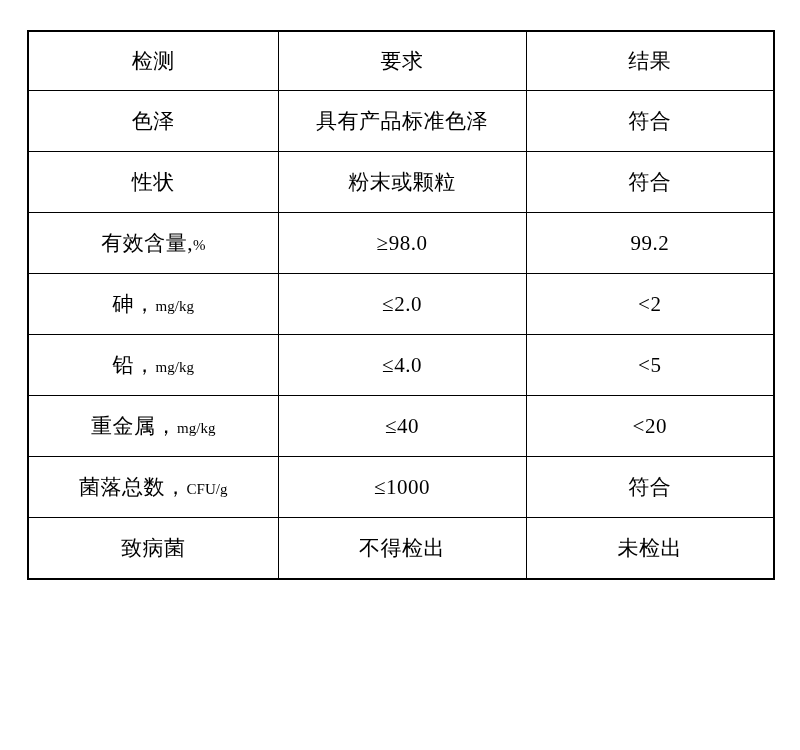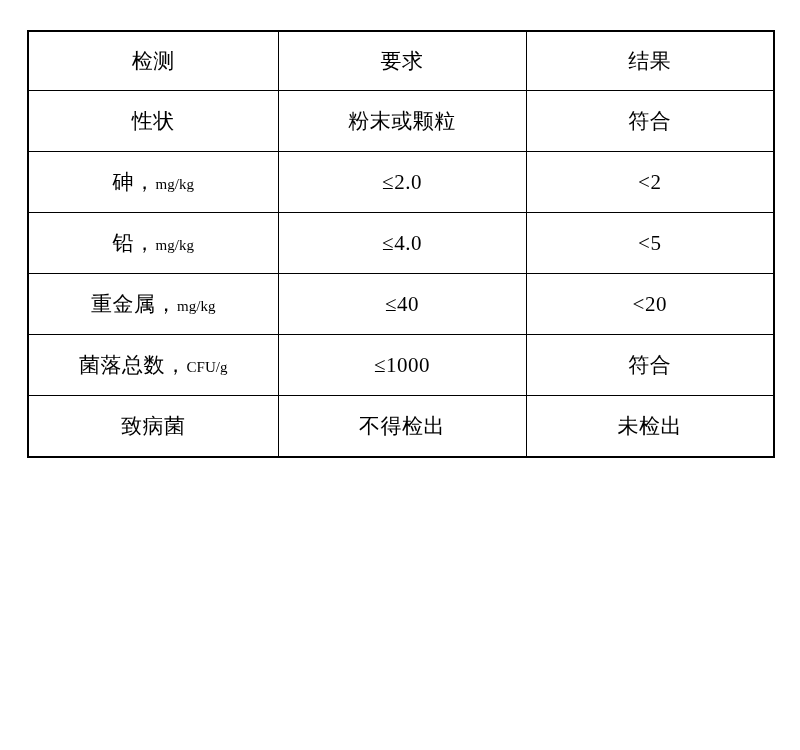--- a/index.html
+++ b/index.html
@@ -70,23 +70,33 @@
           <col class="c3">
       </colgroup>
       <tbody>
         <tr class="header">
           <td>检测</td>
           <td>要求</td>
           <td>结果</td>
         </tr>
 
         <tr>
+          <td><span>色泽</span><span class="unit"></span></td>
+          <td>具有产品标准色泽</td>
+          <td>符合</td>
+        </tr>
+        <tr>
           <td><span>性状</span><span class="unit"></span></td>
           <td>粉末或颗粒</td>
           <td>符合</td>
+        </tr>
+        <tr>
+          <td><span>有效含量,</span><span class="unit">%</span></td>
+          <td class="num">≥98.0</td>
+          <td class="num">99.2</td>
         </tr>
         <tr>
           <td><span>砷，</span><span class="unit">mg/kg</span></td>
           <td class="num">≤2.0</td>
           <td class="num">&lt;2</td>
         </tr>
         <tr>
           <td><span>铅，</span><span class="unit">mg/kg</span></td>
           <td class="num">≤4.0</td>
           <td class="num">&lt;5</td>

